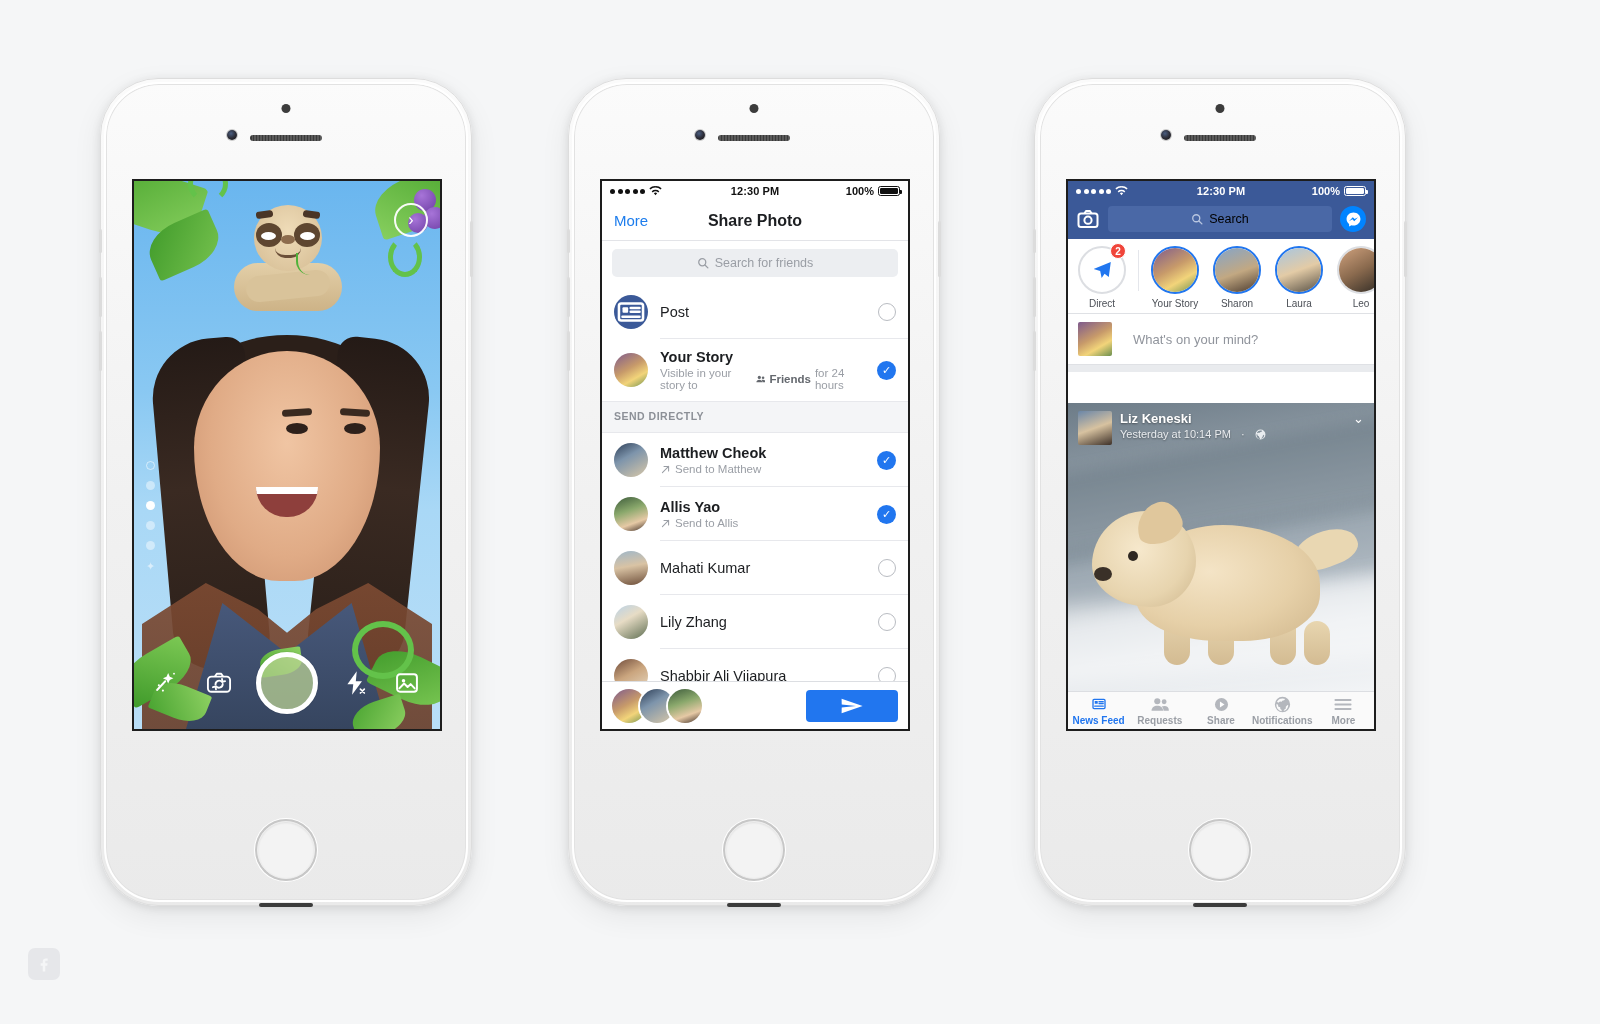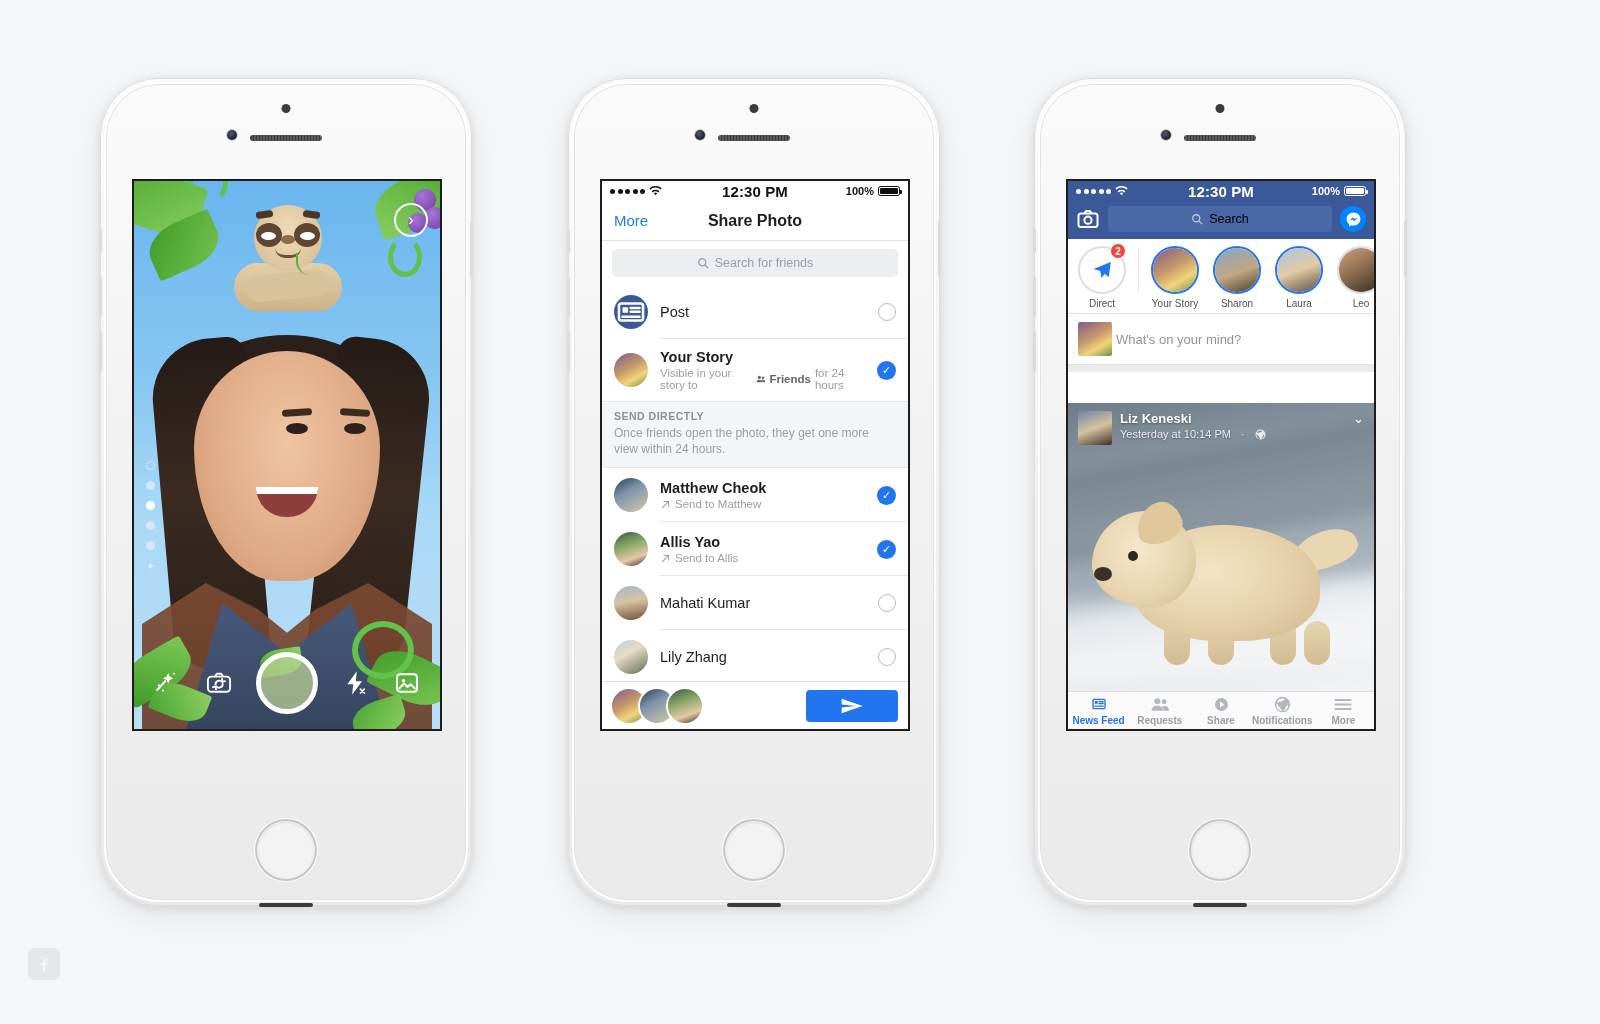--- a/index.html
+++ b/index.html
@@ -84,21 +84,21 @@
   
   .statusbar {
     height: 20px; display: flex; align-items: center;
     padding: 0 8px; font-size: 11px; position: relative;
   }
   .sb-left { display: flex; align-items: center; gap: 4px; }
   .sb-dots { display: flex; gap: 2.5px; }
   .sb-dots i { width: 5px; height: 5px; border-radius: 50%; display: block; }
   .sb-time {
     position: absolute; left: 0; right: 0; text-align: center;
-    font-size: 15px; font-weight: 600; letter-spacing: .1px;
+    font-size: 11px; font-weight: 600; letter-spacing: .1px;
   }
   .sb-right { margin-left: auto; display: flex; align-items: center; gap: 4px; font-size: 11px; font-weight: 600;}
   .batt { width: 22px; height: 10px; border-radius: 2.5px; position: relative; }
   .batt::after {
     content:''; position: absolute; right: -3px; top: 3px; width: 2px; height: 4px; border-radius: 0 1px 1px 0;
   }
   .sb-dark { color: #111; }
   .sb-dark .sb-dots i { background: #111; }
   .sb-dark .batt { border: 1px solid #111; }
   .sb-dark .batt::before { content:''; position:absolute; inset:1px; background:#111; border-radius:1.2px;}
@@ -268,21 +268,21 @@
   }
   .story .ring.plain { border-color: #dcdee2; }
   .story .label { font-size: 10px; color: #4b4f56; margin-top: 4px; white-space: nowrap; }
   .story .badge {
     position: absolute; top: -3px; right: 2px; min-width: 16px; height: 16px; border-radius: 8px;
     background: #f0453a; color: #fff; font-size: 10px; font-weight: 700;
     display: flex; align-items: center; justify-content: center; border: 1.5px solid #fff;
   }
   .story-sep { width: 1px; align-self: stretch; background: #e4e6eb; margin: 4px 0 18px; flex: none;}
   .nf-composer {
-    background: #fff; display: flex; align-items: center; gap: 4px; padding: 8px 10px;
+    background: #fff; display: flex; align-items: center; gap: 21px; padding: 8px 10px;
     border-bottom: 1px solid #dfe1e5;
   }
   .nf-composer .thumb { width: 34px; height: 34px; flex: none; overflow: hidden; border-radius: 2px;}
   .nf-composer .ph { font-size: 13px; color: #90949c; }
   .nf-feed-gap { height: 7px; background: #e9ebee; }
   .nf-post { position: relative; }
   .nf-photo {
     position: absolute; inset: 0;
     background: linear-gradient(170deg,#6d7c88 0%, #8e9aa4 25%, #b9c2ca 55%, #e2e6ea 78%, #f2f4f6 100%);
   }
@@ -547,21 +547,20 @@
               <b>Friends</b>
               <span>for 24 hours</span>
             </div>
           </div>
           <div class="chk-on">✓</div>
         </div>
       </div>
 
       <div class="sp-section">
         <div class="sp-section-title">SEND DIRECTLY</div>
-        <div class="sp-section-desc">Once friends open the photo, they get one more view within 24 hours.</div>
       </div>
 
       <div class="sp-list">
         <div class="sp-row">
           <div class="av ph-d"></div>
           <div class="sp-texts">
             <div class="sp-name bold">Matthew Cheok</div>
             <div class="sp-sub">
               <svg width="11" height="11" viewBox="0 0 16 16" fill="none" stroke="#9a9ea5" stroke-width="1.5" stroke-linecap="round">
                   <path d="M3.5 12.5L12.5 3.5M5.8 3.5h6.7v6.7"></path>

